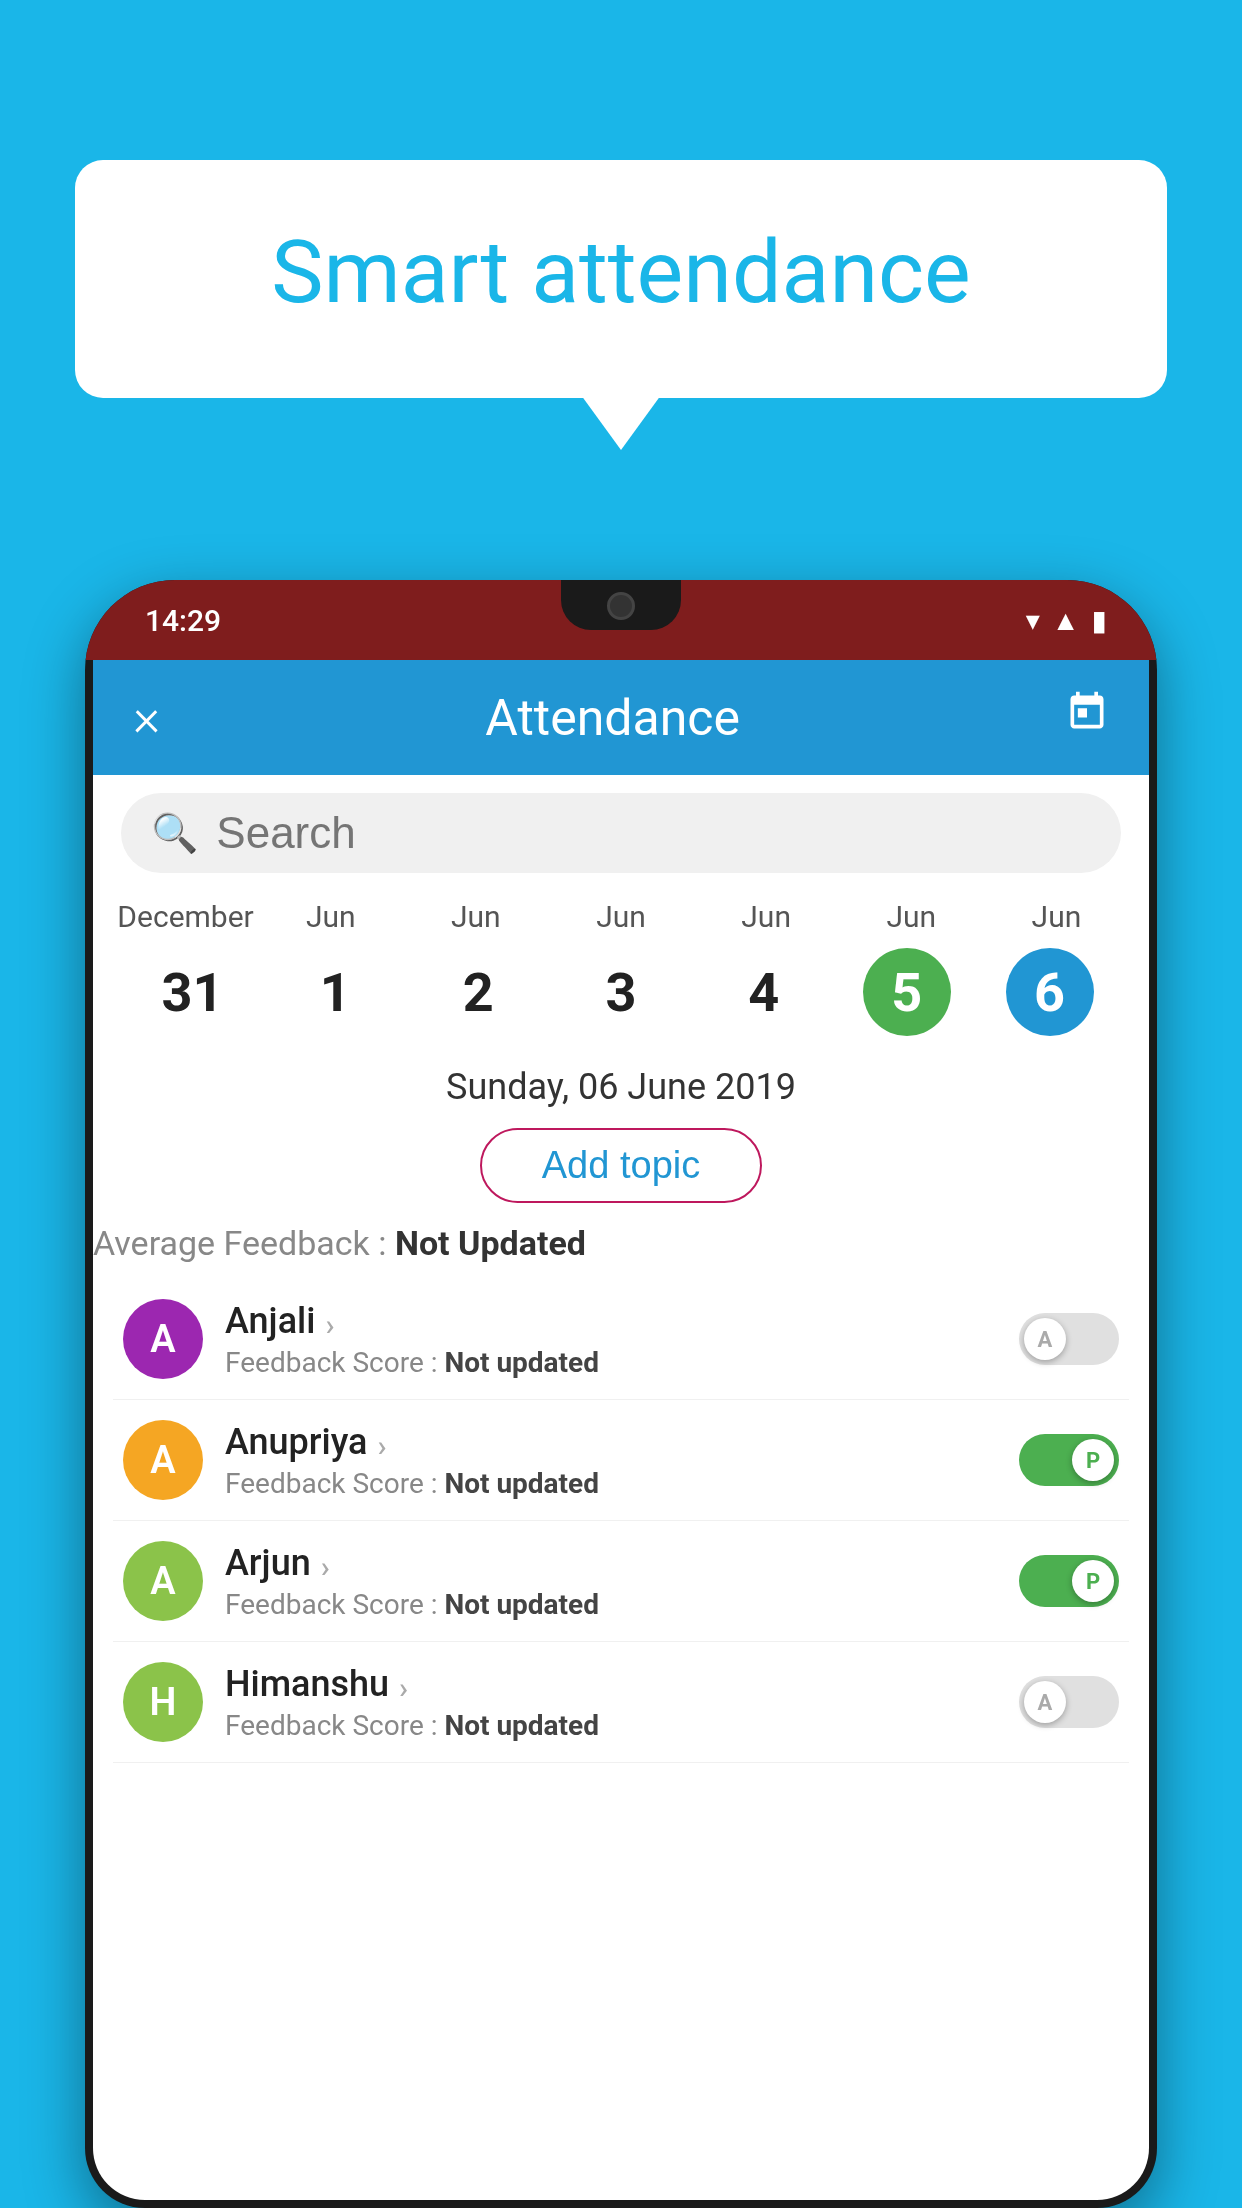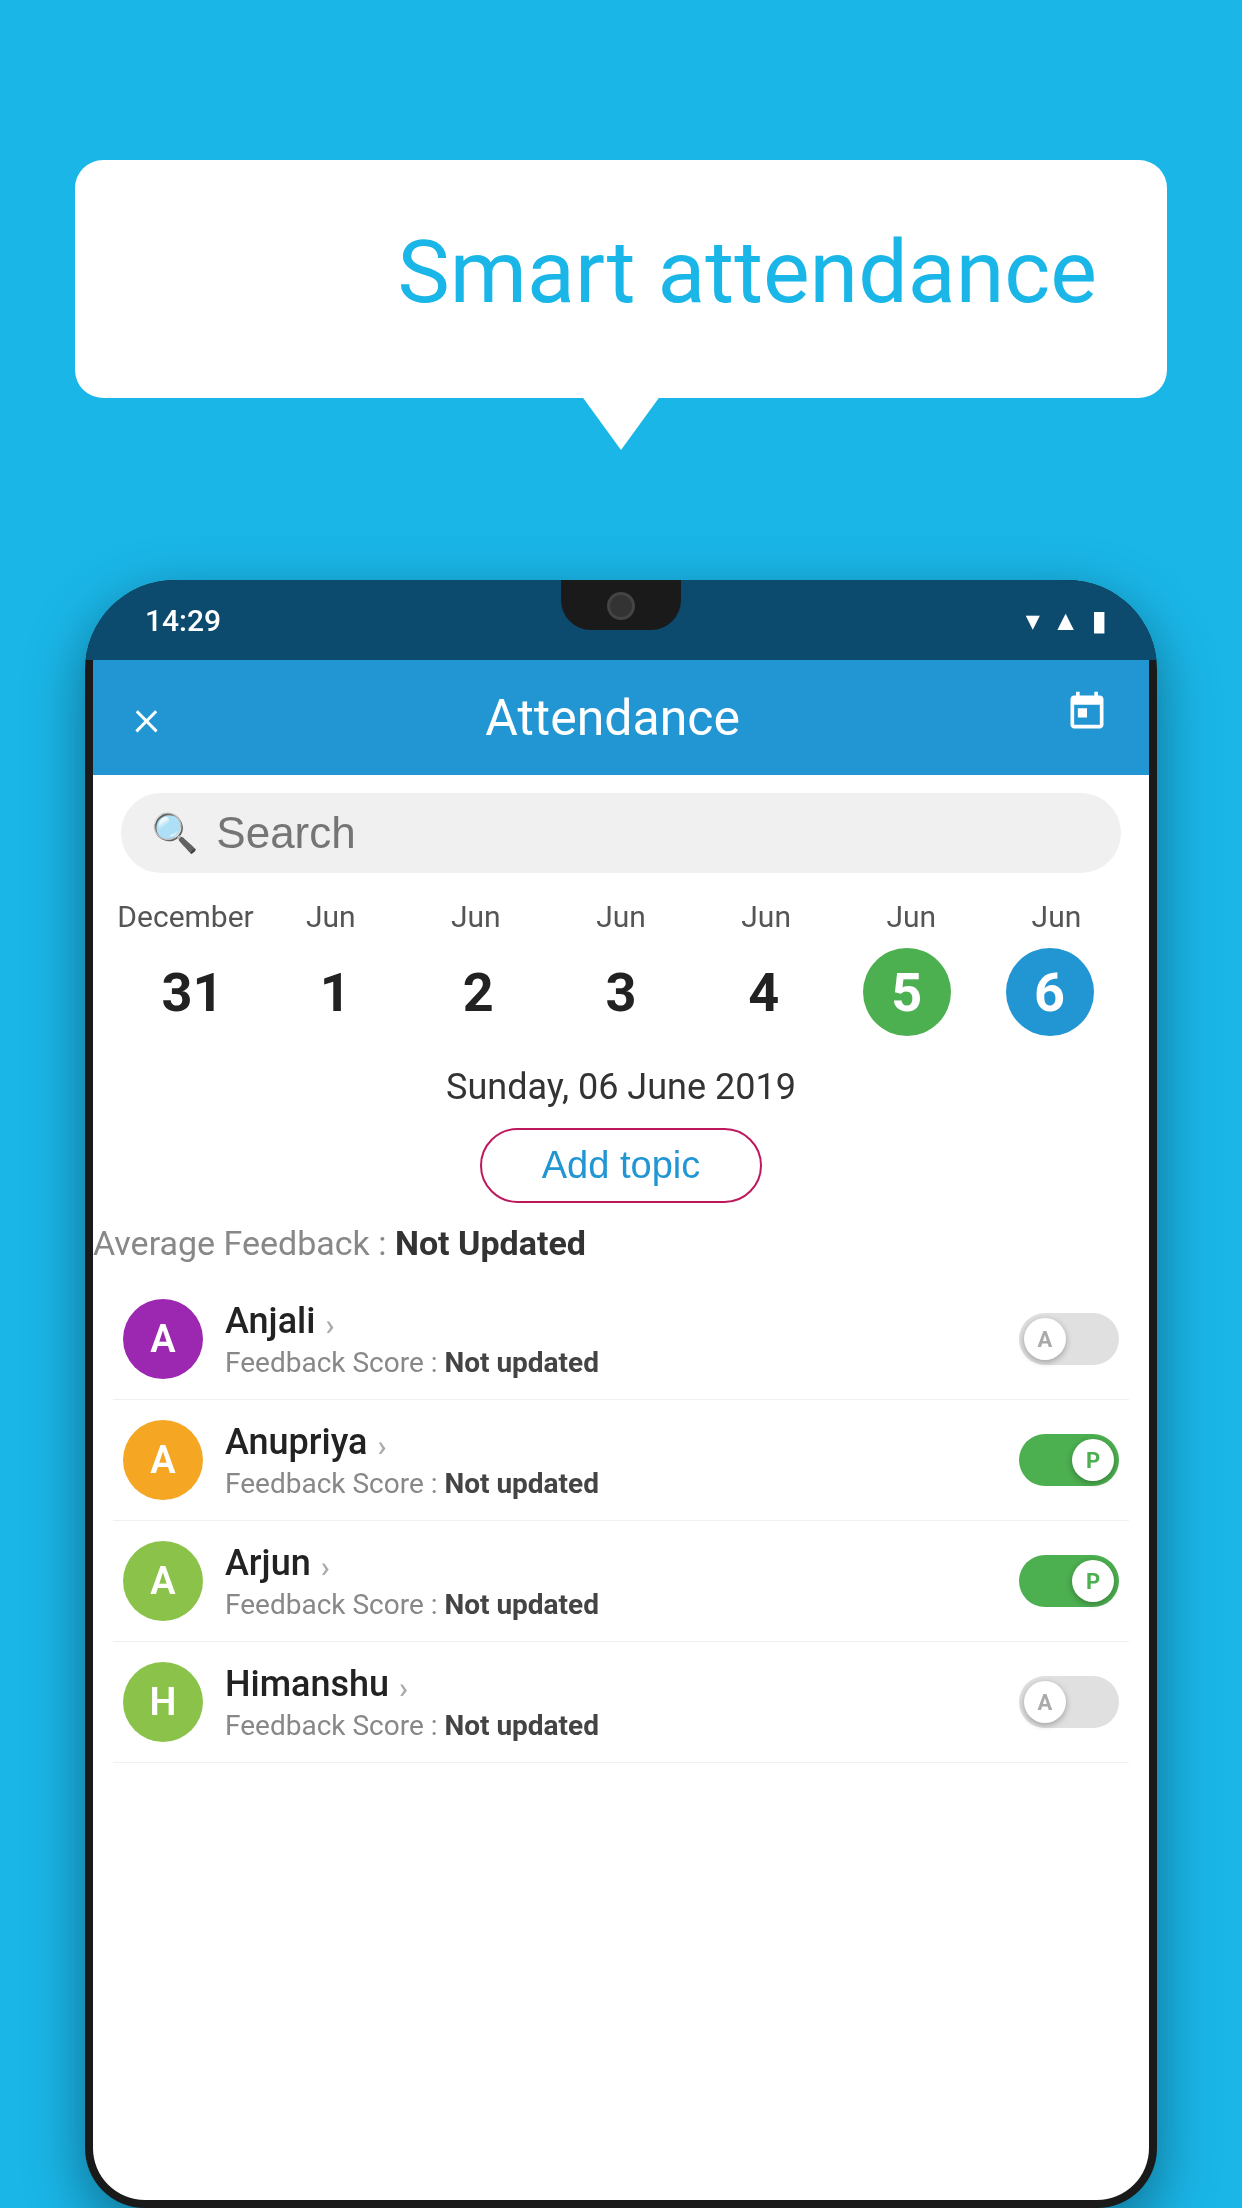--- a/index.html
+++ b/index.html
@@ -34,21 +34,20 @@
       height: 0;
       border-left: 40px solid transparent;
       border-right: 40px solid transparent;
       border-top: 55px solid white;
     }
     .bubble-title {
       color: #1ab6e8;
       font-size: 88px;
       font-weight: 400;
       margin-bottom: 20px;
-      text-align: right;
     }
     .bubble-subtitle {
       color: #888;
       font-size: 46px;
       font-weight: 300;
     }
 
     
     .phone-frame {
       position: absolute;
@@ -62,21 +61,21 @@
       box-shadow: 0 20px 60px rgba(0,0,0,0.4);
     }
 
     
     .phone-top-bar {
       position: absolute;
       top: 0;
       left: 0;
       right: 0;
       height: 80px;
-      background: #0c4a6e;
+      background: #7f1d1d;
       display: flex;
       align-items: center;
       z-index: 10;
     }
     .phone-status-time {
       color: white;
       font-size: 30px;
       font-weight: 500;
       margin-left: 60px;
     }

